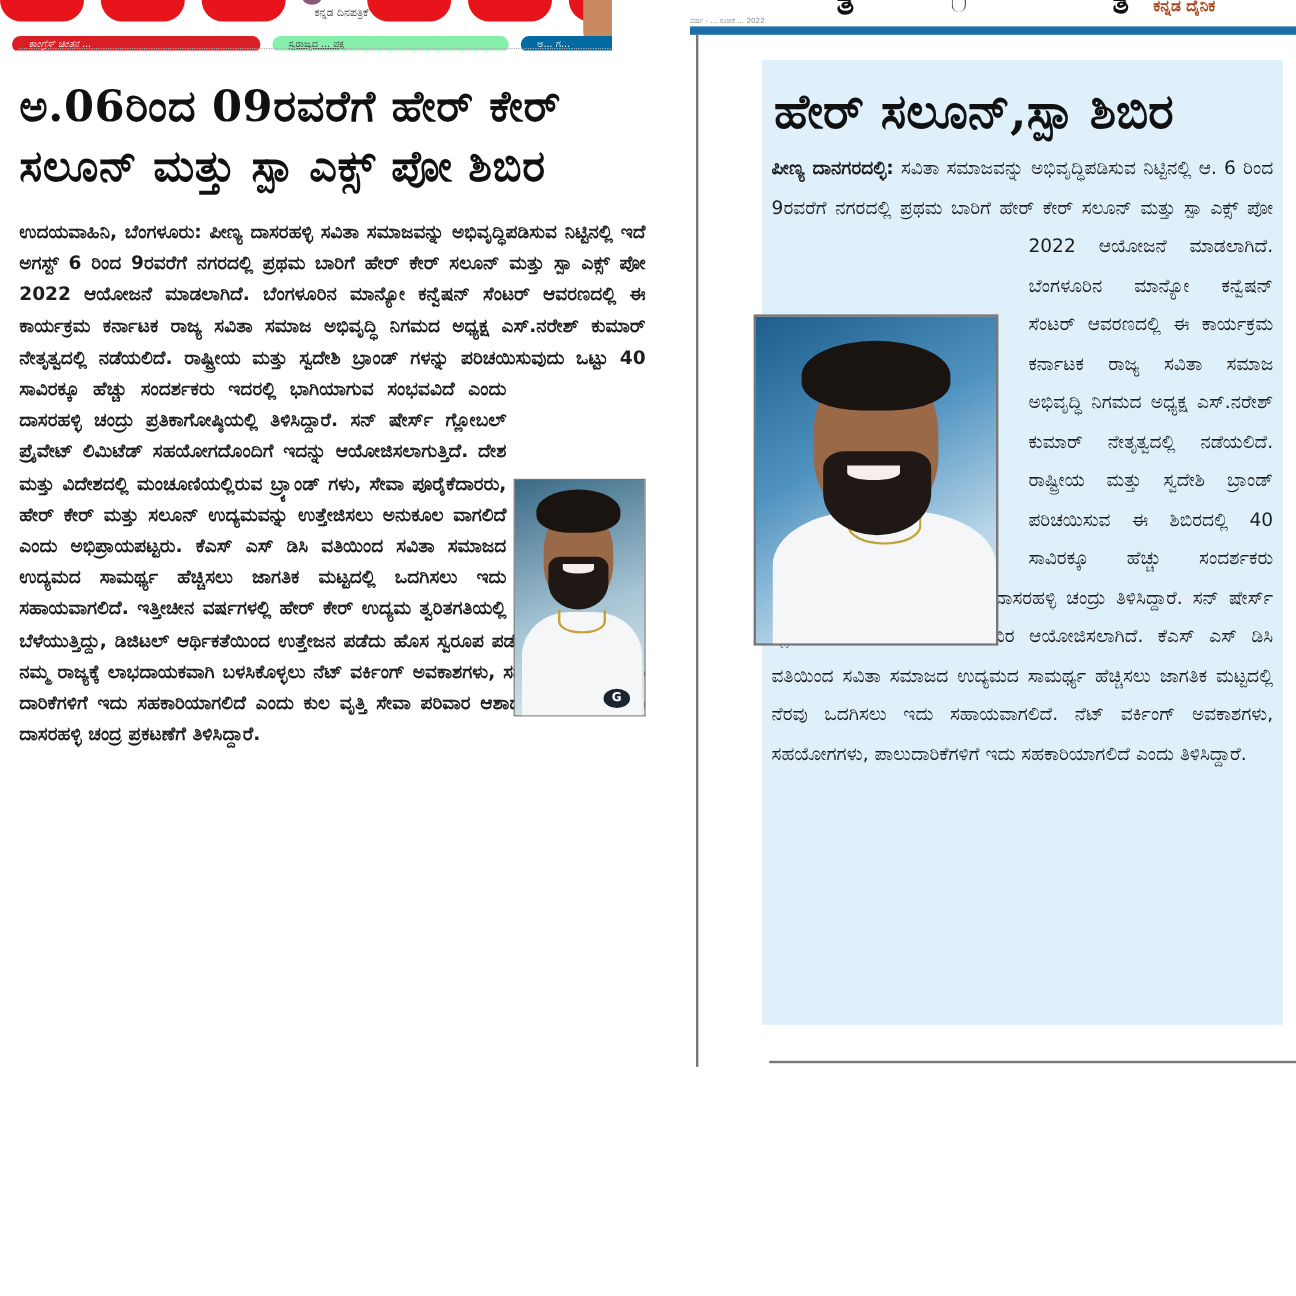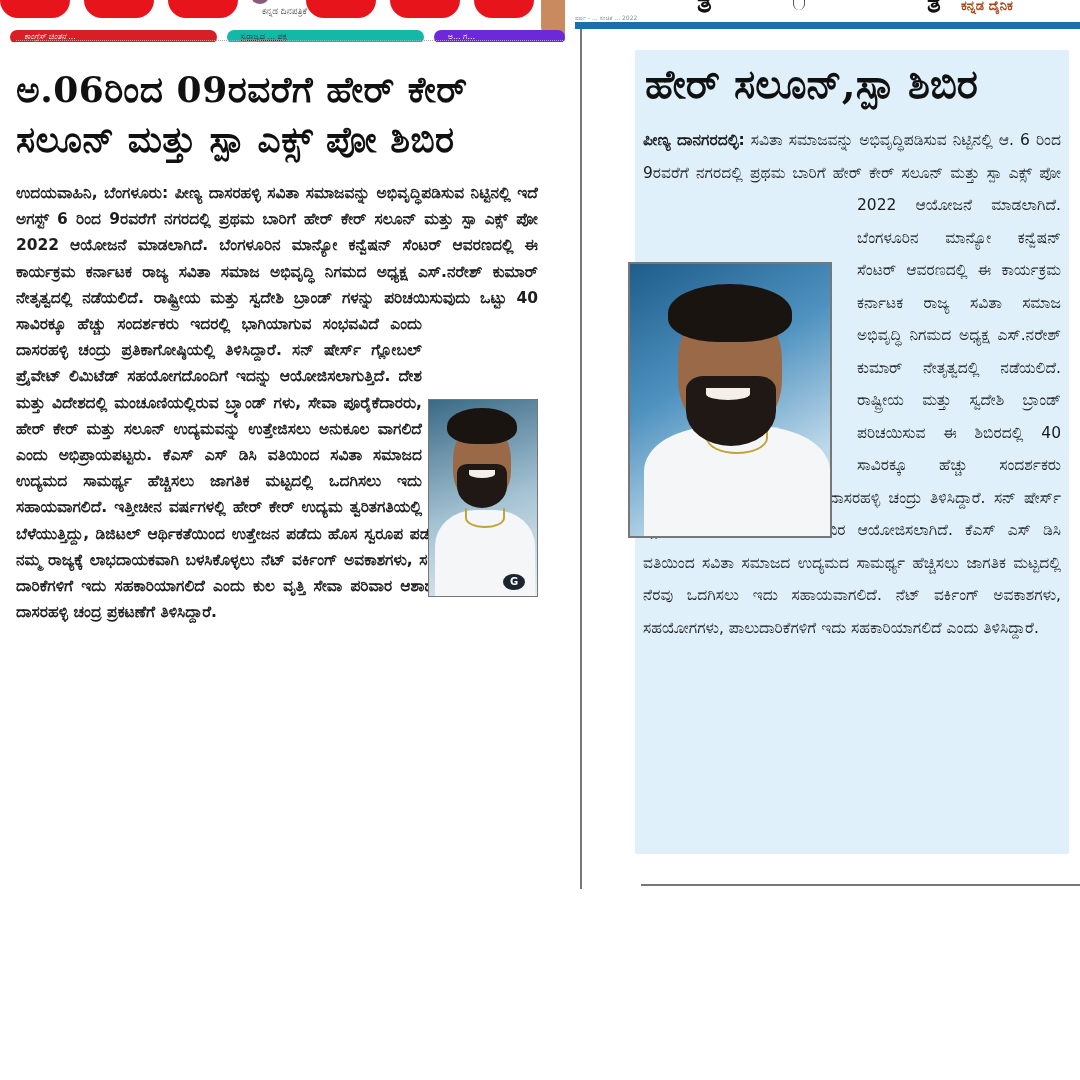--- a/index.html
+++ b/index.html
@@ -1,31 +1,31 @@
 <!DOCTYPE html>
 <html><head>
 <meta charset="utf-8">
 <style>
   html, body { margin:0; padding:0; }
   body { width:1080px; height:1080px; background:#ffffff; position:relative; overflow:hidden;
          font-family:"DejaVu Sans", sans-serif; color:#1a1a1a; }
 
   
   .left-clip { position:absolute; left:0; top:0; width:565px; height:880px; background:#fff; }
-  .masthead-left { position:absolute; left:0; top:0; width:565px; height:42px; overflow:hidden; background:#fff; }
+  .masthead-left { position:absolute; left:0; top:0; width:510px; height:42px; overflow:hidden; background:#fff; }
   .masthead-left .logo-band { position:absolute; left:0; top:-20px; width:540px; height:40px;
          display:flex; gap:14px; align-items:center; }
   .masthead-left .logo-blob { height:36px; background:#e8141c; border-radius:18px; }
   .masthead-left .tagline { position:absolute; left:262px; top:6px; font-size:9px; color:#444; }
   .masthead-left .emblem { position:absolute; left:252px; top:-8px; width:16px; height:12px; border-radius:50%; background:#8a5a7a; }
   .masthead-left .pills { position:absolute; left:10px; top:30px; width:555px; height:10px; display:flex; gap:10px; }
   .masthead-left .pill { height:14px; border-radius:7px; font-size:8px; color:#fff; padding:0 14px; line-height:14px; white-space:nowrap; overflow:hidden; }
   .masthead-left .pill.red { background:#d81f26; width:190px;font-style:italic; }
-  .masthead-left .pill.green { background:#14b8a6; color:#333; width:180px;text-decoration:underline; }
-  .masthead-left .pill.red2 { background:#6d28d9; width:110px; }
+  .masthead-left .pill.green { background:#86efac; color:#333; width:180px;text-decoration:underline; }
+  .masthead-left .pill.red2 { background:#0369a1; width:110px; }
   .masthead-left .person-corner { position:absolute; right:0; top:0; width:24px; height:40px; background:#c98a60; border-radius:0 0 0 14px; }
   .masthead-left .dotted { position:absolute; left:16px; top:40px; width:549px; border-top:1px dotted #aaa; }
 
   .left-headline { position:absolute; left:16px; top:64px; width:545px; font-family:"DejaVu Serif", serif;
          font-weight:bold; font-size:36px; line-height:50px; color:#111; letter-spacing:0.5px; }
   .left-body { position:absolute; left:16px; top:180px; width:522px; font-size:15.5px; line-height:26.2px;
          color:#1e1e1e; text-align:justify; font-weight:bold; }
   .left-body .para { margin:0; }
   .left-photo { position:absolute; left:428px; top:399px; width:108px; height:196px;
          border:1px solid #777; overflow:hidden; background:linear-gradient(160deg,#3a6a86 0%,#a6c4d4 55%,#e8eef0 100%); }
@@ -36,21 +36,21 @@
   .masthead-right { position:absolute; left:0; top:0; width:505px; height:28px; overflow:hidden; }
   .masthead-right .glyph1 { position:absolute; left:122px; top:-14px; font-size:28px; font-weight:bold; color:#111; }
   .masthead-right .glyph2 { position:absolute; left:218px; top:-6px; width:10px; height:16px; border-left:1px solid #555; border-right:1px solid #555; border-radius:0 0 6px 6px; }
   .masthead-right .glyph3 { position:absolute; left:352px; top:-12px; font-size:26px; font-weight:bold; color:#111; }
   .masthead-right .daily { position:absolute; left:386px; top:-2px; font-size:13px; font-weight:bold; color:#a8461a; }
   .masthead-right .dateline { position:absolute; left:0; top:14px; font-size:6px; color:#888; }
   .blue-bar { position:absolute; left:0; top:22px; width:505px; height:7px; background:#1b6ea8; }
   .vrule { position:absolute; left:5px; top:29px; width:2px; height:860px; background:#777; }
 
   .article-box { position:absolute; left:60px; top:50px; width:434px; height:804px; background:#dff0fb; }
-  .right-headline { position:absolute; left:10px; top:2px; width:420px; font-family:"DejaVu Serif", serif;
+  .right-headline { position:absolute; left:10px; top:12px; width:420px; font-family:"DejaVu Serif", serif;
          font-weight:bold; font-size:40px; line-height:64px; color:#111; white-space:nowrap; }
   .right-body { position:absolute; left:8px; top:74px; width:418px; font-size:15.5px; line-height:32.5px;
          color:#1b1b1b; text-align:justify; text-align-last:left; }
   .right-body .dateline-bold { font-weight:bold; }
   .right-body .float-space { float:left; width:206px; height:278px; margin-top:2px; margin-right:8px; }
   .right-photo { position:absolute; left:53px; top:262px; width:200px; height:272px; border:2px solid #777;
          overflow:hidden; background:linear-gradient(150deg,#1e5d8c 0%,#4f92c0 40%,#b9d6e8 75%,#e2eef4 100%); }
   .bottom-rule { position:absolute; left:66px; top:884px; width:439px; height:2px; background:#777; }
 
   

